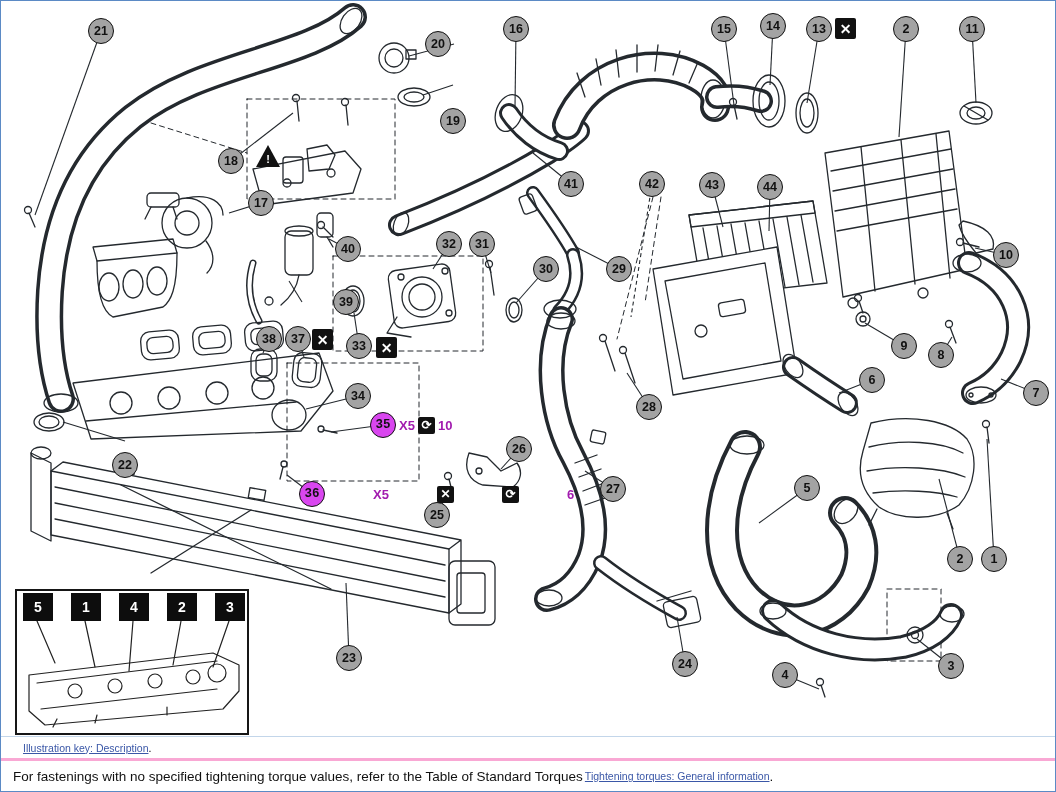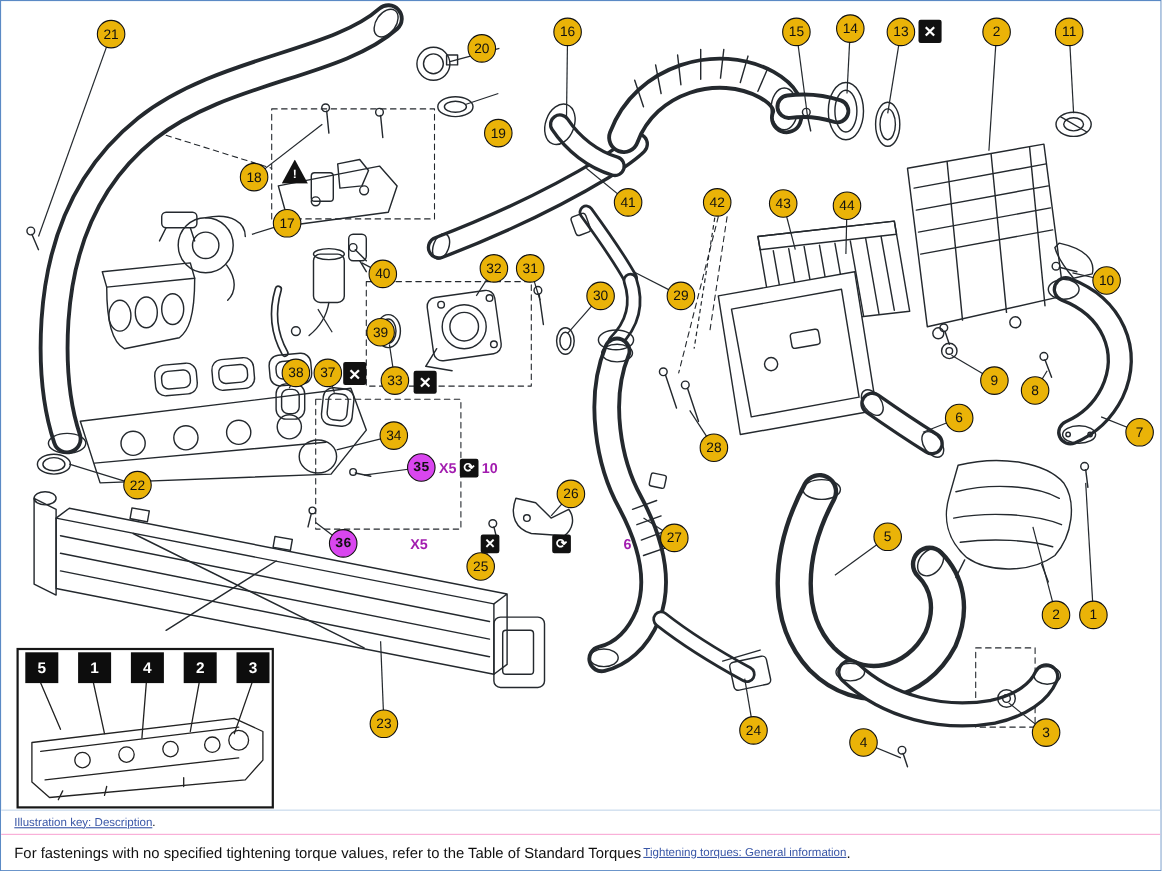--- a/index.html
+++ b/index.html
@@ -3,42 +3,42 @@
 <meta charset="utf-8">
 <style>
   html,body{margin:0;padding:0;background:#e8e8e8;}
   .page{position:relative;width:1056px;height:792px;background:#fff;border:1px solid #5b8ac5;
         box-sizing:border-box;overflow:hidden;font-family:"Liberation Sans",sans-serif;}
   .diagram{position:absolute;left:0;top:0;width:1054px;height:735px;}
   svg.art{position:absolute;left:0;top:0;z-index:1;}
   svg#leaders{position:absolute;left:0;top:0;z-index:2;}
   .layer{position:absolute;left:0;top:0;width:100%;height:100%;z-index:5;pointer-events:none;}
   .callout{position:absolute;width:26px;height:26px;border:1.7px solid #111;border-radius:50%;
-           background:#eab308;display:flex;align-items:center;justify-content:center;
-           font-weight:normal;font-size:12.5px;color:#111;box-sizing:border-box;}
+           background:#a3a3a3;display:flex;align-items:center;justify-content:center;
+           font-weight:bold;font-size:12.5px;color:#111;box-sizing:border-box;}
   .tlabel{position:absolute;display:flex;align-items:center;gap:3px;}
   .tl-num{width:26px;height:26px;border:1.7px solid #111;border-radius:50%;background:#d946ef;
           display:flex;align-items:center;justify-content:center;font-weight:bold;font-size:12.5px;
           color:#111;box-sizing:border-box;flex:0 0 auto;font-family:Liberation Mono, monospace;}
   .tl-text{font-weight:bold;font-size:13px;color:#a21caf;}
   .tl-icon{width:17px;height:17px;background:#111;color:#fff;border-radius:2px;display:flex;
            align-items:center;justify-content:center;font-size:12px;font-weight:bold;flex:0 0 auto;}
   .std-icon{position:absolute;width:21px;height:21px;background:#111;color:#fff;border-radius:2px;
             display:flex;align-items:center;justify-content:center;font-size:14px;font-weight:bold;}
   .std-icon.warning{background:#111;clip-path:polygon(50% 0,100% 100%,0 100%);width:24px;height:22px;
             font-size:11px;align-items:flex-end;padding-bottom:2px;box-sizing:border-box;border-radius:0;}
   .inset{position:absolute;left:14px;top:588px;width:234px;height:146px;border:2px solid #161616;
          background:#fff;box-sizing:border-box;z-index:6;}
   .inset svg{position:absolute;left:0;top:0;}
   .inset-num{position:absolute;top:2px;width:30px;height:28px;background:#0d0d0d;color:#fff;
              display:flex;align-items:center;justify-content:center;font-weight:bold;font-size:14px;}
   .footer{position:absolute;left:0;right:0;top:735px;background:#fff;}
   .footer .row1{border-top:1px solid #c3d6ea;height:22px;box-sizing:border-box;display:flex;
-                align-items:center;padding:0 12px;font-size:10.5px;}
-  .footer .row2{border-top:1px solid #f9a8d4;height:33px;box-sizing:border-box;display:flex;
+                align-items:center;padding:0 22px;font-size:10.5px;}
+  .footer .row2{border-top:3px solid #f9a8d4;height:33px;box-sizing:border-box;display:flex;
                 align-items:center;padding:0 12px;font-size:13.5px;color:#111;}
   .footer a{color:#3a57a7;text-decoration:underline;cursor:pointer;}
   .footer .row2 a{font-size:10.5px;margin-left:2px;}
 </style>
 </head>
 <body>
 
 <div class="page">
   <div class="diagram">
 
@@ -349,21 +349,21 @@
         <div class="callout" style="left: 892px; top: 15px;">2</div>
         <div class="callout" style="left: 805px; top: 15px;">13</div>
         <div class="callout" style="left: 759px; top: 12px;">14</div>
         <div class="callout" style="left: 710px; top: 15px;">15</div>
         <div class="callout" style="left: 502px; top: 15px;">16</div>
         <div class="callout" style="left: 247px; top: 189px;">17</div>
         <div class="callout" style="left: 217px; top: 147px;">18</div>
         <div class="callout" style="left: 439px; top: 71px; margin-top: 36px;">19</div>
         <div class="callout" style="left: 424px; top: 30px; text-align: right;">20</div>
         <div class="callout" style="left: 87px; top: 17px;">21</div>
-        <div class="callout" style="left: 111px; top: 427px;">22</div>
+        <div class="callout" style="left: 111px; top: 451px;">22</div>
         <div class="callout" style="left: 335px; top: 644px;">23</div>
         <div class="callout" style="left: 671px; top: 650px;">24</div>
         <div class="callout" style="left: 423px; top: 501px;">25</div>
         <div class="callout" style="left: 505px; top: 435px;">26</div>
         <div class="callout" style="left: 599px; top: 475px;">27</div>
         <div class="callout" style="left: 635px; top: 393px;">28</div>
         <div class="callout" style="left: 605px; top: 255px;">29</div>
         <div class="callout" style="left: 532px; top: 255px;">30</div>
         <div class="callout" style="left: 468px; top: 230px;">31</div>
         <div class="callout" style="left: 435px; top: 230px;">32</div>

